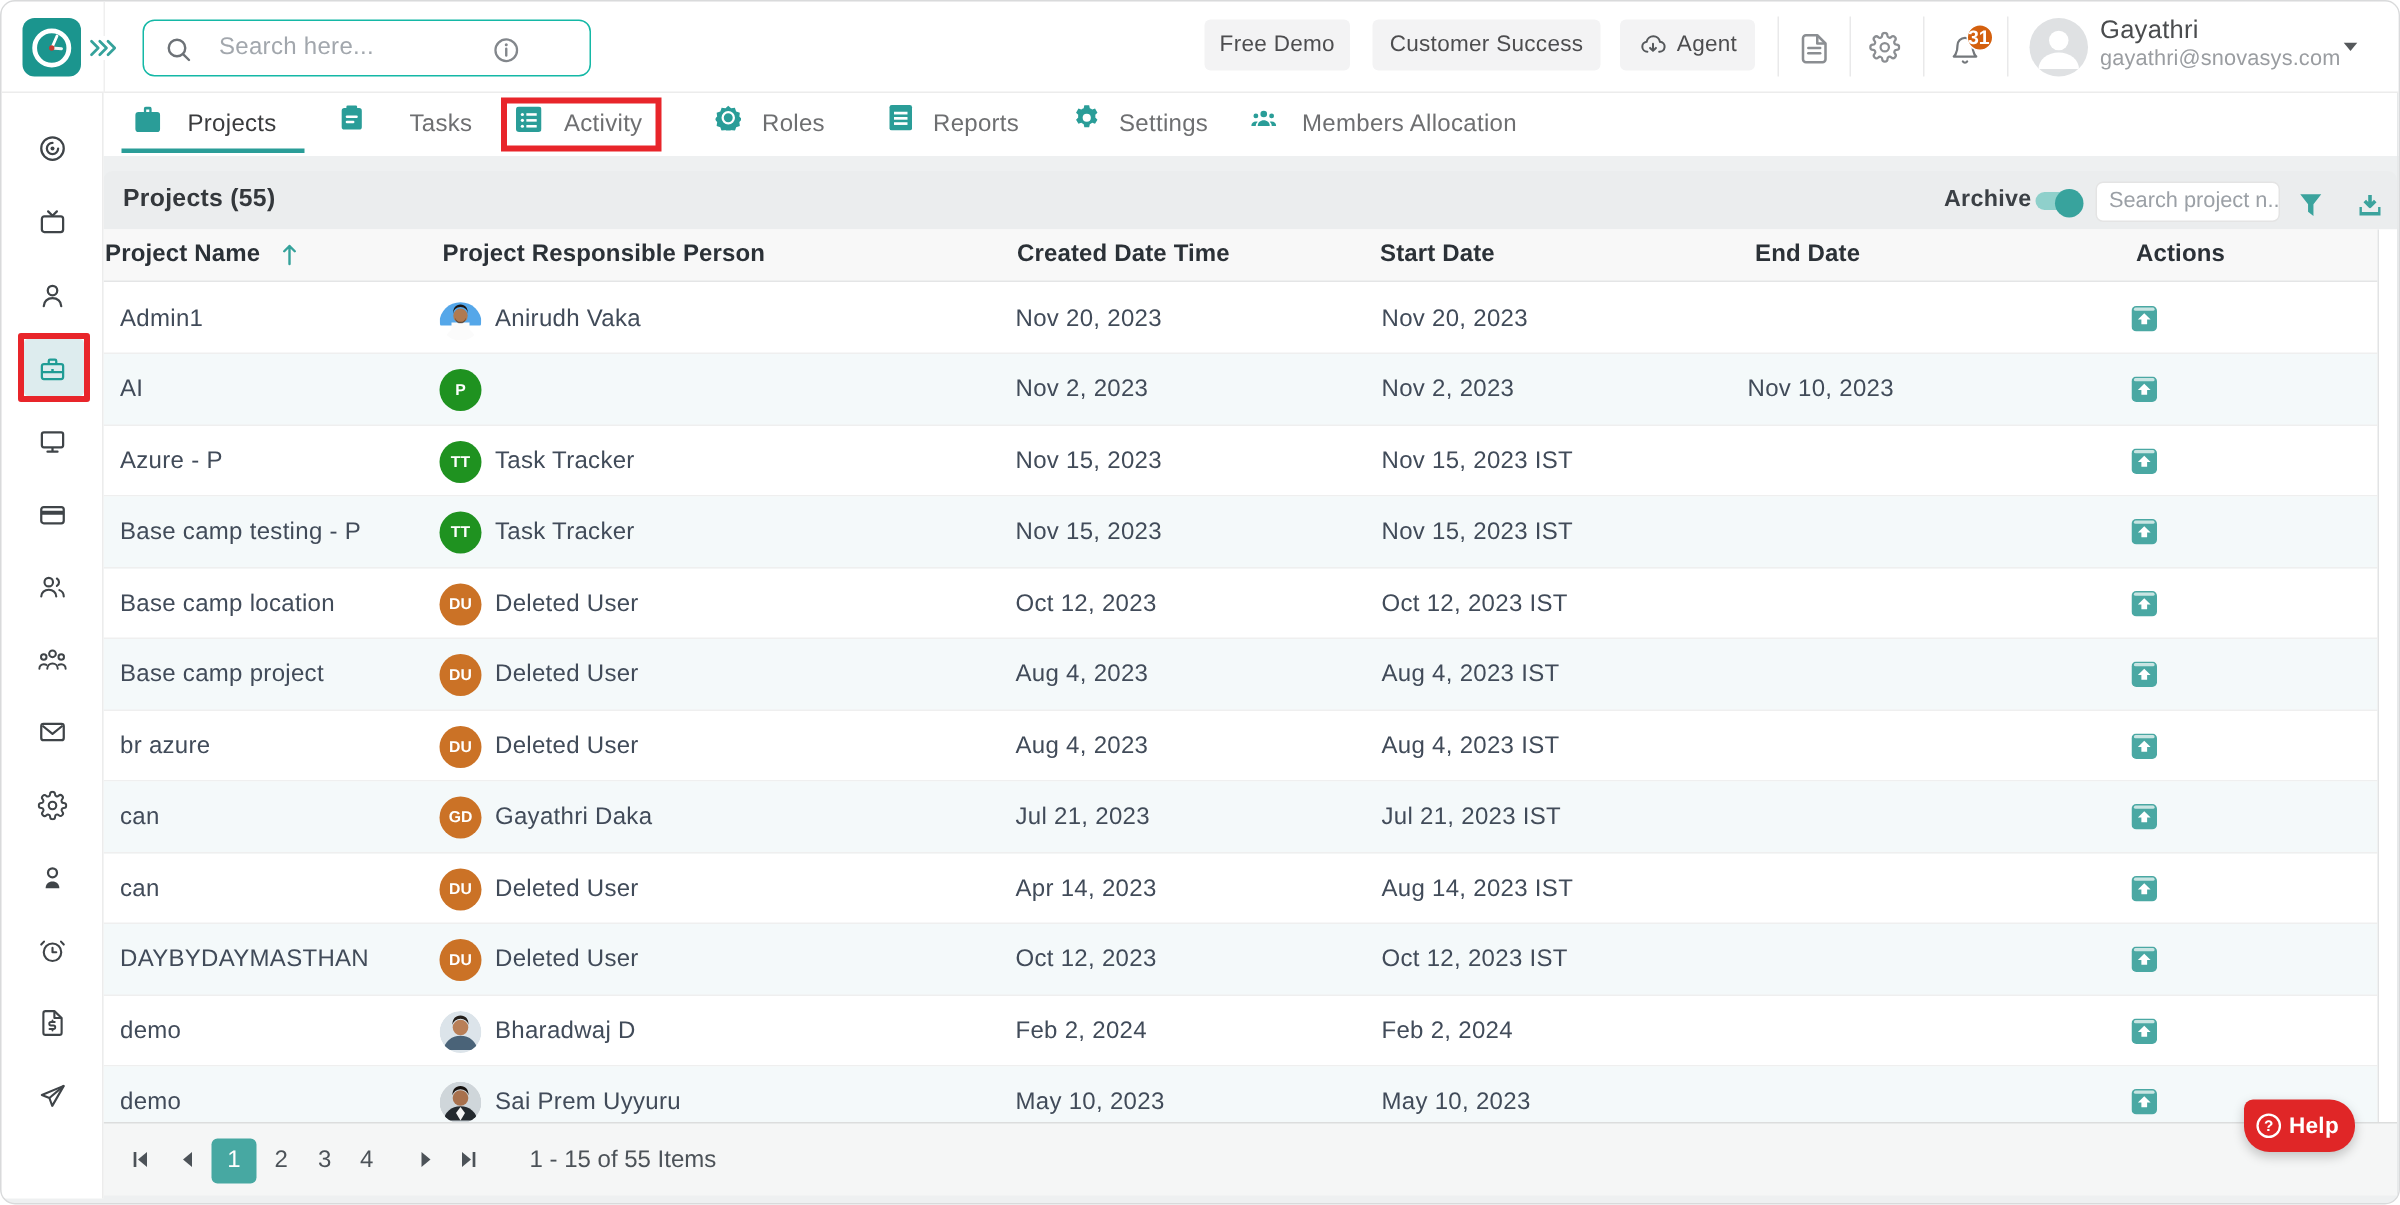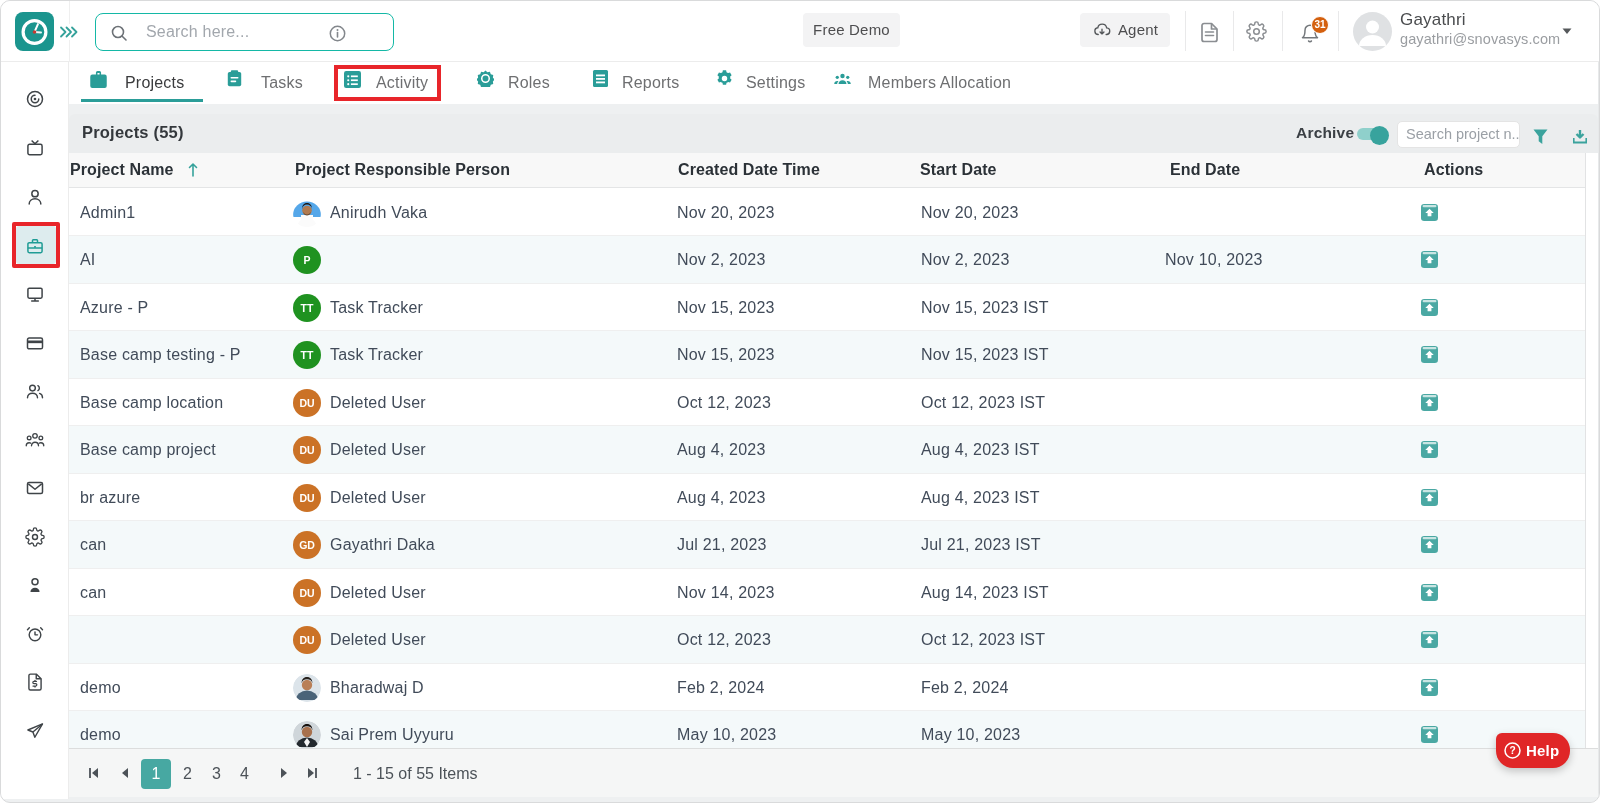--- a/index.html
+++ b/index.html
@@ -12,21 +12,21 @@
   .logo { position:absolute; left:14px; top:11px; width:39px; height:39px; background:#1b958e; border-radius:8px; }
   .hdr-divider { position:absolute; left:68px; top:0; width:1px; height:61px; background:#efefef; }
   .chev { position:absolute; left:58px; top:23px; width:20px; height:16px; background:#fff; }
   .searchbox { position:absolute; left:94px; top:12px; width:299px; height:38px; border:1px solid #14b8a6; border-radius:8px; background:#fff; }
   .searchbox .ph { position:absolute; left:50px; top:9px; font-size:16px; color:#a2a7ad; letter-spacing:.2px; }
   .hbtn { position:absolute; top:12px; height:34px; background:#f3f3f4; border-radius:4px; color:#4d4d4f; font-size:15px; text-align:center; line-height:34px; letter-spacing:.2px; }
   .vline { position:absolute; top:10px; height:40px; width:1px; background:#e9e9ea; }
   .uname { position:absolute; left:1399px; top:9px; font-size:17px; color:#4a4c4e; letter-spacing:.2px; }
   .uemail { position:absolute; left:1399px; top:30px; font-size:14.5px; color:#9a9da1; letter-spacing:.1px; }
   .avatar { position:absolute; left:1352px; top:11px; width:39px; height:39px; border-radius:50%; background:#dfe1e3; overflow:hidden; }
-  .badge31 { position:absolute; left:1310px; top:15px; width:18px; height:18px; border-radius:50%; background:#d4600e; border:1.5px solid #fff; color:#fff; font-size:10px; font-weight:bold; text-align:center; line-height:15px; }
+  .badge31 { position:absolute; left:1310px; top:15px; width:18px; height:18px; border-radius:50%; background:#d4600e; border:1.5px solid #fff; color:#fff; font-size:13px; font-weight:bold; text-align:left; line-height:15px; }
 
   
   .sidebar { position:absolute; left:0; top:61px; width:68px; height:737px; background:#fff; border-right:1px solid #ececec; z-index:4; }
   .sic { position:absolute; left:24px; width:20px; height:20px; }
   .sel-bg { position:absolute; left:15px; top:164px; width:40px; height:38px; background:#ddecee; border-radius:3px; }
   .sel-red { position:absolute; left:11px; top:160px; width:48px; height:46px; border:4px solid #e8252a; border-radius:2px; }
 
   
   .main { position:absolute; left:68px; top:61px; width:1532px; height:742px; background:#eef0f1; }
   .tabbar { position:absolute; left:0; top:0; width:1532px; height:42px; background:#fff; }
@@ -91,20 +91,21 @@
       </svg>
       <span class="ph">Search here...</span>
       <svg style="position:absolute;left:233px;top:11px" width="17" height="17" viewBox="0 0 17 17">
         <circle cx="8.5" cy="8.5" r="7.2" fill="none" stroke="#83878c" stroke-width="1.5"></circle>
         <line x1="8.5" y1="7.5" x2="8.5" y2="12" stroke="#83878c" stroke-width="1.6" stroke-linecap="round"></line>
         <circle cx="8.5" cy="4.9" r="1" fill="#83878c"></circle>
       </svg>
     </div>
 
     <div class="hbtn" style="left:802px;width:97px;">Free Demo</div>
+    <div class="hbtn" style="left:914px;width:152px;">Customer Success</div>
     <div class="hbtn" style="left:1079px;width:90px;">
       <svg style="position:absolute;left:13px;top:8px" width="18" height="18" viewBox="0 0 24 24">
         <path d="M7 18 a4.5 4.5 0 0 1 -.6 -8.96 A6 6 0 0 1 18.2 9.1 A4 4 0 0 1 17.5 18" fill="none" stroke="#55585b" stroke-width="1.8" stroke-linecap="round"></path>
         <path d="M12 11 v6 M9.4 14.6 L12 17.2 L14.6 14.6" fill="none" stroke="#55585b" stroke-width="1.8" stroke-linecap="round" stroke-linejoin="round"></path>
       </svg>
       <span style="margin-left:26px">Agent</span>
     </div>
 
     <div class="vline" style="left:1184px"></div>
     <svg style="position:absolute;left:1199px;top:21px" width="19" height="21" viewBox="0 0 19 21">
@@ -209,21 +210,21 @@
         <path d="M21 3.5 L3.5 10.8 L9.5 13.2 L11.8 19.5 L21 3.5 Z" fill="none" stroke="#3f4448" stroke-width="1.7" stroke-linejoin="round"></path>
         <path d="M9.5 13.2 L21 3.5" fill="none" stroke="#3f4448" stroke-width="1.7"></path>
       </svg>
   </div>
 
   <div class="main">
     <div class="tabbar">
       <div class="underline"></div>
       <div class="actbox"></div>
       <div class="tab active" style="left:56px;">Projects</div>
-      <div class="tab" style="left:192px;text-align:right;">Tasks</div>
+      <div class="tab" style="left:204px;text-align:right;">Tasks</div>
       <div class="tab" style="left:307px;">Activity</div>
       <div class="tab" style="left:439px;">Roles</div>
       <div class="tab" style="left:553px;">Reports</div>
       <div class="tab" style="left:677px;">Settings</div>
       <div class="tab" style="left:799px;">Members Allocation</div>
       <svg class="tab-ico" style="left:21px;top:9px" width="17" height="17.5" viewBox="4 3.5 16 16.5">
           <path d="M9.5 7 V5 a1.5 1.5 0 0 1 1.5-1.5 h2 a1.5 1.5 0 0 1 1.5 1.5 V7 h3.5 a2 2 0 0 1 2 2 v9 a2 2 0 0 1 -2 2 H6 a2 2 0 0 1 -2-2 V9 a2 2 0 0 1 2-2 z M11 7 h2 V5.5 h-2 z" fill="#2a9d98" fill-rule="evenodd"></path>
         </svg>
 <svg class="tab-ico" style="left:157px;top:8px" width="16" height="19" viewBox="4 2.2 16 19">
           <path d="M8 4.5 H6.5 a2 2 0 0 0 -2 2 v12 a2 2 0 0 0 2 2 h11 a2 2 0 0 0 2 -2 v-12 a2 2 0 0 0 -2 -2 H16" fill="#2a9d98"></path>
@@ -400,30 +401,31 @@
 <rect x="0" y="0" width="16" height="16" rx="3" fill="#4aa8a3"></rect>
 <rect x="1.5" y="1" width="13" height="2" rx="1" fill="#c9e5e3"></rect>
 <path d="M8 4.5 L12 8.5 H9.8 V11.5 H6.2 V8.5 H4 Z" fill="#fff"></path>
 </svg>
   <div class="bb"></div>
 </div>
 <div class="row" style="top:415.5px">
   <span class="cell" style="left:11px">can</span>
   <span class="av" style="background:#cb7226">DU</span>
   <span class="cell" style="left:261px">Deleted User</span>
-  <span class="cell" style="left:608px">Nov 14, 2023</span>
+  <span class="cell" style="left:608px">Apr 14, 2023</span>
   <span class="cell" style="left:852px">Aug 14, 2023 IST</span>
 <svg class="act" width="17" height="17" viewBox="0 0 16 16">
 <rect x="0" y="0" width="16" height="16" rx="3" fill="#4aa8a3"></rect>
 <rect x="1.5" y="1" width="13" height="2" rx="1" fill="#c9e5e3"></rect>
 <path d="M8 4.5 L12 8.5 H9.8 V11.5 H6.2 V8.5 H4 Z" fill="#fff"></path>
 </svg>
   <div class="bb"></div>
 </div>
 <div class="row alt" style="top:463.0px">
+  <span class="cell" style="left:11px">DAYBYDAYMASTHAN</span>
   <span class="av" style="background:#cb7226">DU</span>
   <span class="cell" style="left:261px">Deleted User</span>
   <span class="cell" style="left:608px">Oct 12, 2023</span>
   <span class="cell" style="left:852px">Oct 12, 2023 IST</span>
 <svg class="act" width="17" height="17" viewBox="0 0 16 16">
 <rect x="0" y="0" width="16" height="16" rx="3" fill="#4aa8a3"></rect>
 <rect x="1.5" y="1" width="13" height="2" rx="1" fill="#c9e5e3"></rect>
 <path d="M8 4.5 L12 8.5 H9.8 V11.5 H6.2 V8.5 H4 Z" fill="#fff"></path>
 </svg>
   <div class="bb"></div>

